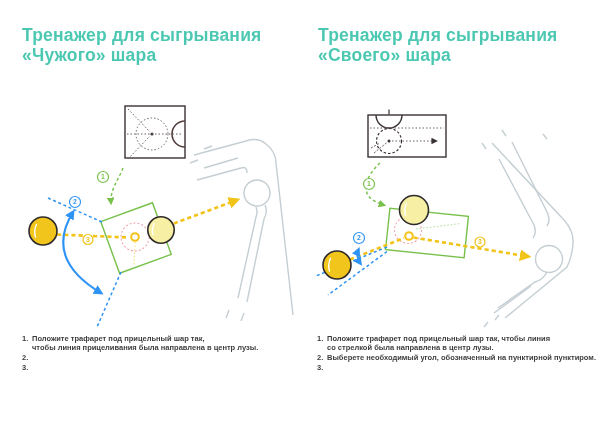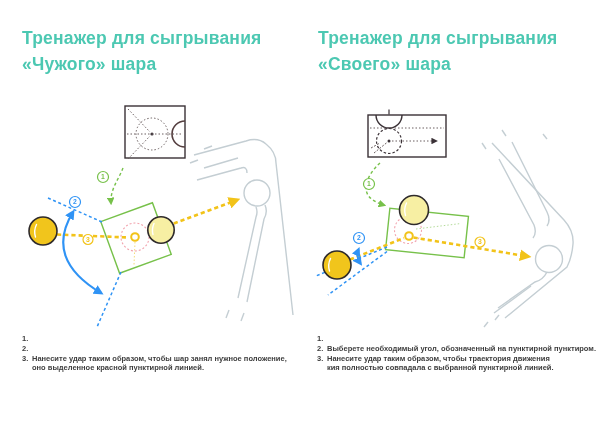--- a/index.html
+++ b/index.html
@@ -2,21 +2,21 @@
 <html style="--accent-teal: #4cc8b2; --step1-green: #77c14a; --step2-blue: #2f93f5; --step3-yellow: #f2c319; --cue-ball-yellow: #f1c51c; --object-ball-pale-yellow: #f7efa3; --target-red: #f2a4ae; --table-gray: #c4ced3; --ink-dark: #3a3136; --text-color: #3d3d3d;"><head>
 <meta charset="utf-8">
 <style>
   html,body{margin:0;padding:0;background:#fff;}
   .canvas{
     position:relative;width:600px;height:426px;background:#fff;overflow:hidden;
     font-family:"Liberation Sans",sans-serif;
   }
   .panel-title{
     position:absolute;top:25px;margin:0;
-    font-size:17.5px;line-height:26px;font-weight:bold;
+    font-size:17.5px;line-height:20px;font-weight:bold;
     color:var(--accent-teal);white-space:pre-line;letter-spacing:.2px;
   }
   .panel-title.left{left:22px;}
   .panel-title.right{left:318px;}
   .diagram{position:absolute;top:95px;width:300px;height:242px;}
   .diagram.left{left:0;}
   .diagram.right{left:300px;}
   .steps{position:absolute;top:334px;width:286px;color:var(--text-color);}
   .steps.left{left:22px;}
   .steps.right{left:317px;}
@@ -115,28 +115,28 @@
     </g>
     <g>
       <circle cx="88" cy="144.5" r="5" class="badge sY"></circle>
       <text x="88" y="146.9" class="bd tY">3</text>
     </g>
   </svg>
 
   <div class="steps left">
     <div class="step">
       <span class="num">1.</span>
+      <span class="txt">Положите трафарет под прицельный шар так,
+чтобы линия прицеливания была направлена в центр лузы.</span>
     </div>
     <div class="step">
       <span class="num">2.</span>
     </div>
     <div class="step">
       <span class="num">3.</span>
-      <span class="txt">Нанесите удар таким образом, чтобы шар занял нужное положение,
-оно выделенное красной пунктирной линией.</span>
     </div>
   </div>
 
   <h1 class="panel-title right">Тренажер для сыгрывания
 «Своего» шара</h1>
 
   <svg class="diagram right" viewBox="0 0 300 242">
     <defs>
       <marker id="ag2" viewBox="0 0 10 10" refX="7" refY="5" markerWidth="5.5" markerHeight="5.5" orient="auto-start-reverse">
           <path d="M0,0 L10,5 L0,10 Z" class="fG"></path>
@@ -213,25 +213,25 @@
     </g>
     <g>
       <circle cx="180" cy="147" r="5" class="badge sY"></circle>
       <text x="180" y="149.4" class="bd tY">3</text>
     </g>
   </svg>
 
   <div class="steps right">
     <div class="step">
       <span class="num">1.</span>
+      <span class="txt">Положите трафарет под прицельный шар так, чтобы линия
+со стрелкой была направлена в центр лузы.</span>
     </div>
     <div class="step">
       <span class="num">2.</span>
       <span class="txt">Выберете необходимый угол, обозначенный на пунктирной пунктиром.</span>
     </div>
     <div class="step">
       <span class="num">3.</span>
-      <span class="txt">Нанесите удар таким образом, чтобы траектория движения
-кия полностью совпадала с выбранной пунктирной линией.</span>
     </div>
   </div>
 
 </div>
 
 </body></html>

